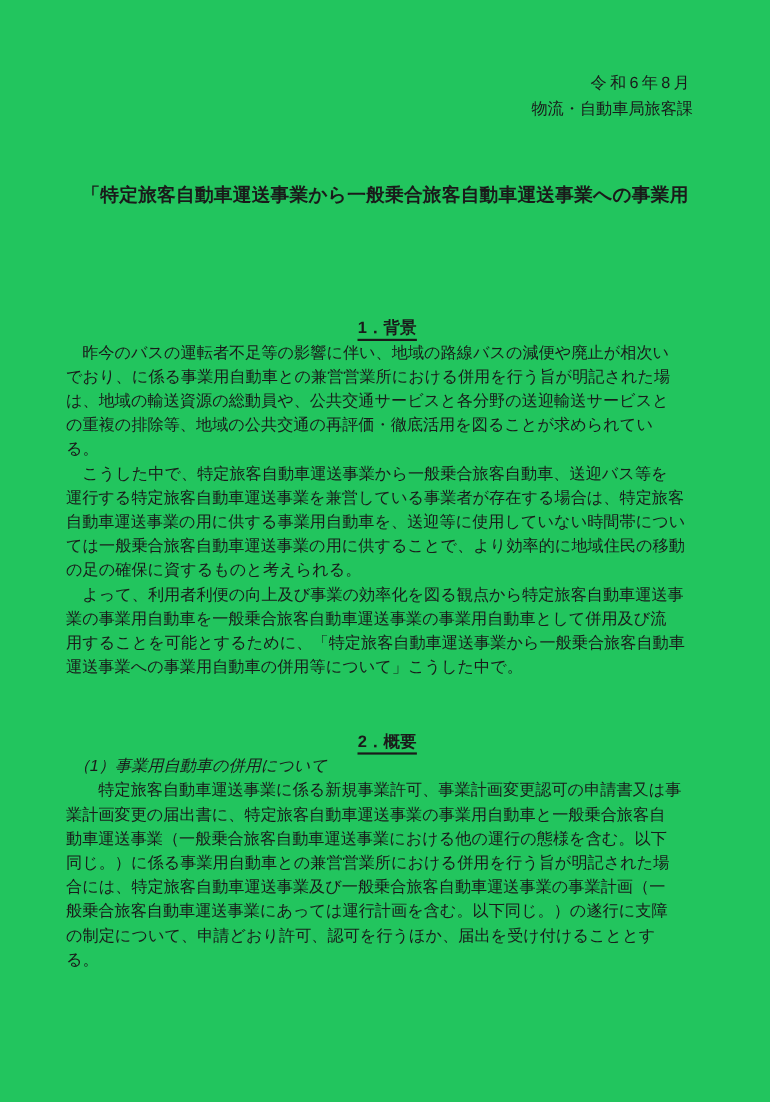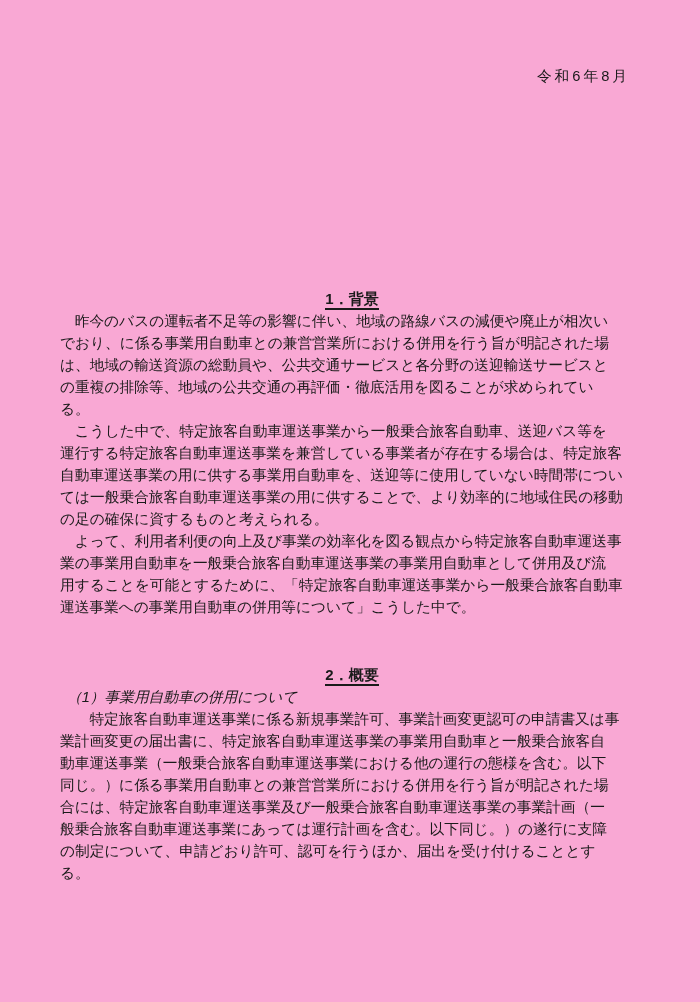--- a/index.html
+++ b/index.html
@@ -1,21 +1,21 @@
 <!DOCTYPE html>
 <html lang="ja"><head>
 <meta charset="utf-8">
 <style>
   * { margin: 0; padding: 0; box-sizing: border-box; }
   html, body { background: #ffffff; }
   .page {
     position: relative;
     width: 700px;
     height: 1002px;
-    background: #f9a8d4;
+    background: #22c55e;
     color: #1a1a1a;
     font-family: "Liberation Sans", "DejaVu Sans", sans-serif;
     overflow: hidden;
   }
   .doc-header {
     position: absolute;
     top: 64px;
     right: 70px;
     text-align: right;
     font-size: 14.7px;
@@ -64,23 +64,25 @@
     font-style: italic;
   }
 </style>
 </head>
 <body>
 
 <div class="page">
 
   <div class="doc-header">
     <div class="date">令和6年8月</div>
+    <div class="office">物流・自動車局旅客課</div>
   </div>
 
   <div class="doc-title">
+    <div>「特定旅客自動車運送事業から一般乗合旅客自動車運送事業への事業用</div>
   </div>
 
   <div class="doc-content">
 
     <div class="section section-background">
       <div class="sec-heading">
         <span class="u">1．背景</span>
       </div>
       <p class="para">　昨今のバスの運転者不足等の影響に伴い、地域の路線バスの減便や廃止が相次い
 でおり、に係る事業用自動車との兼営営業所における併用を行う旨が明記された場

